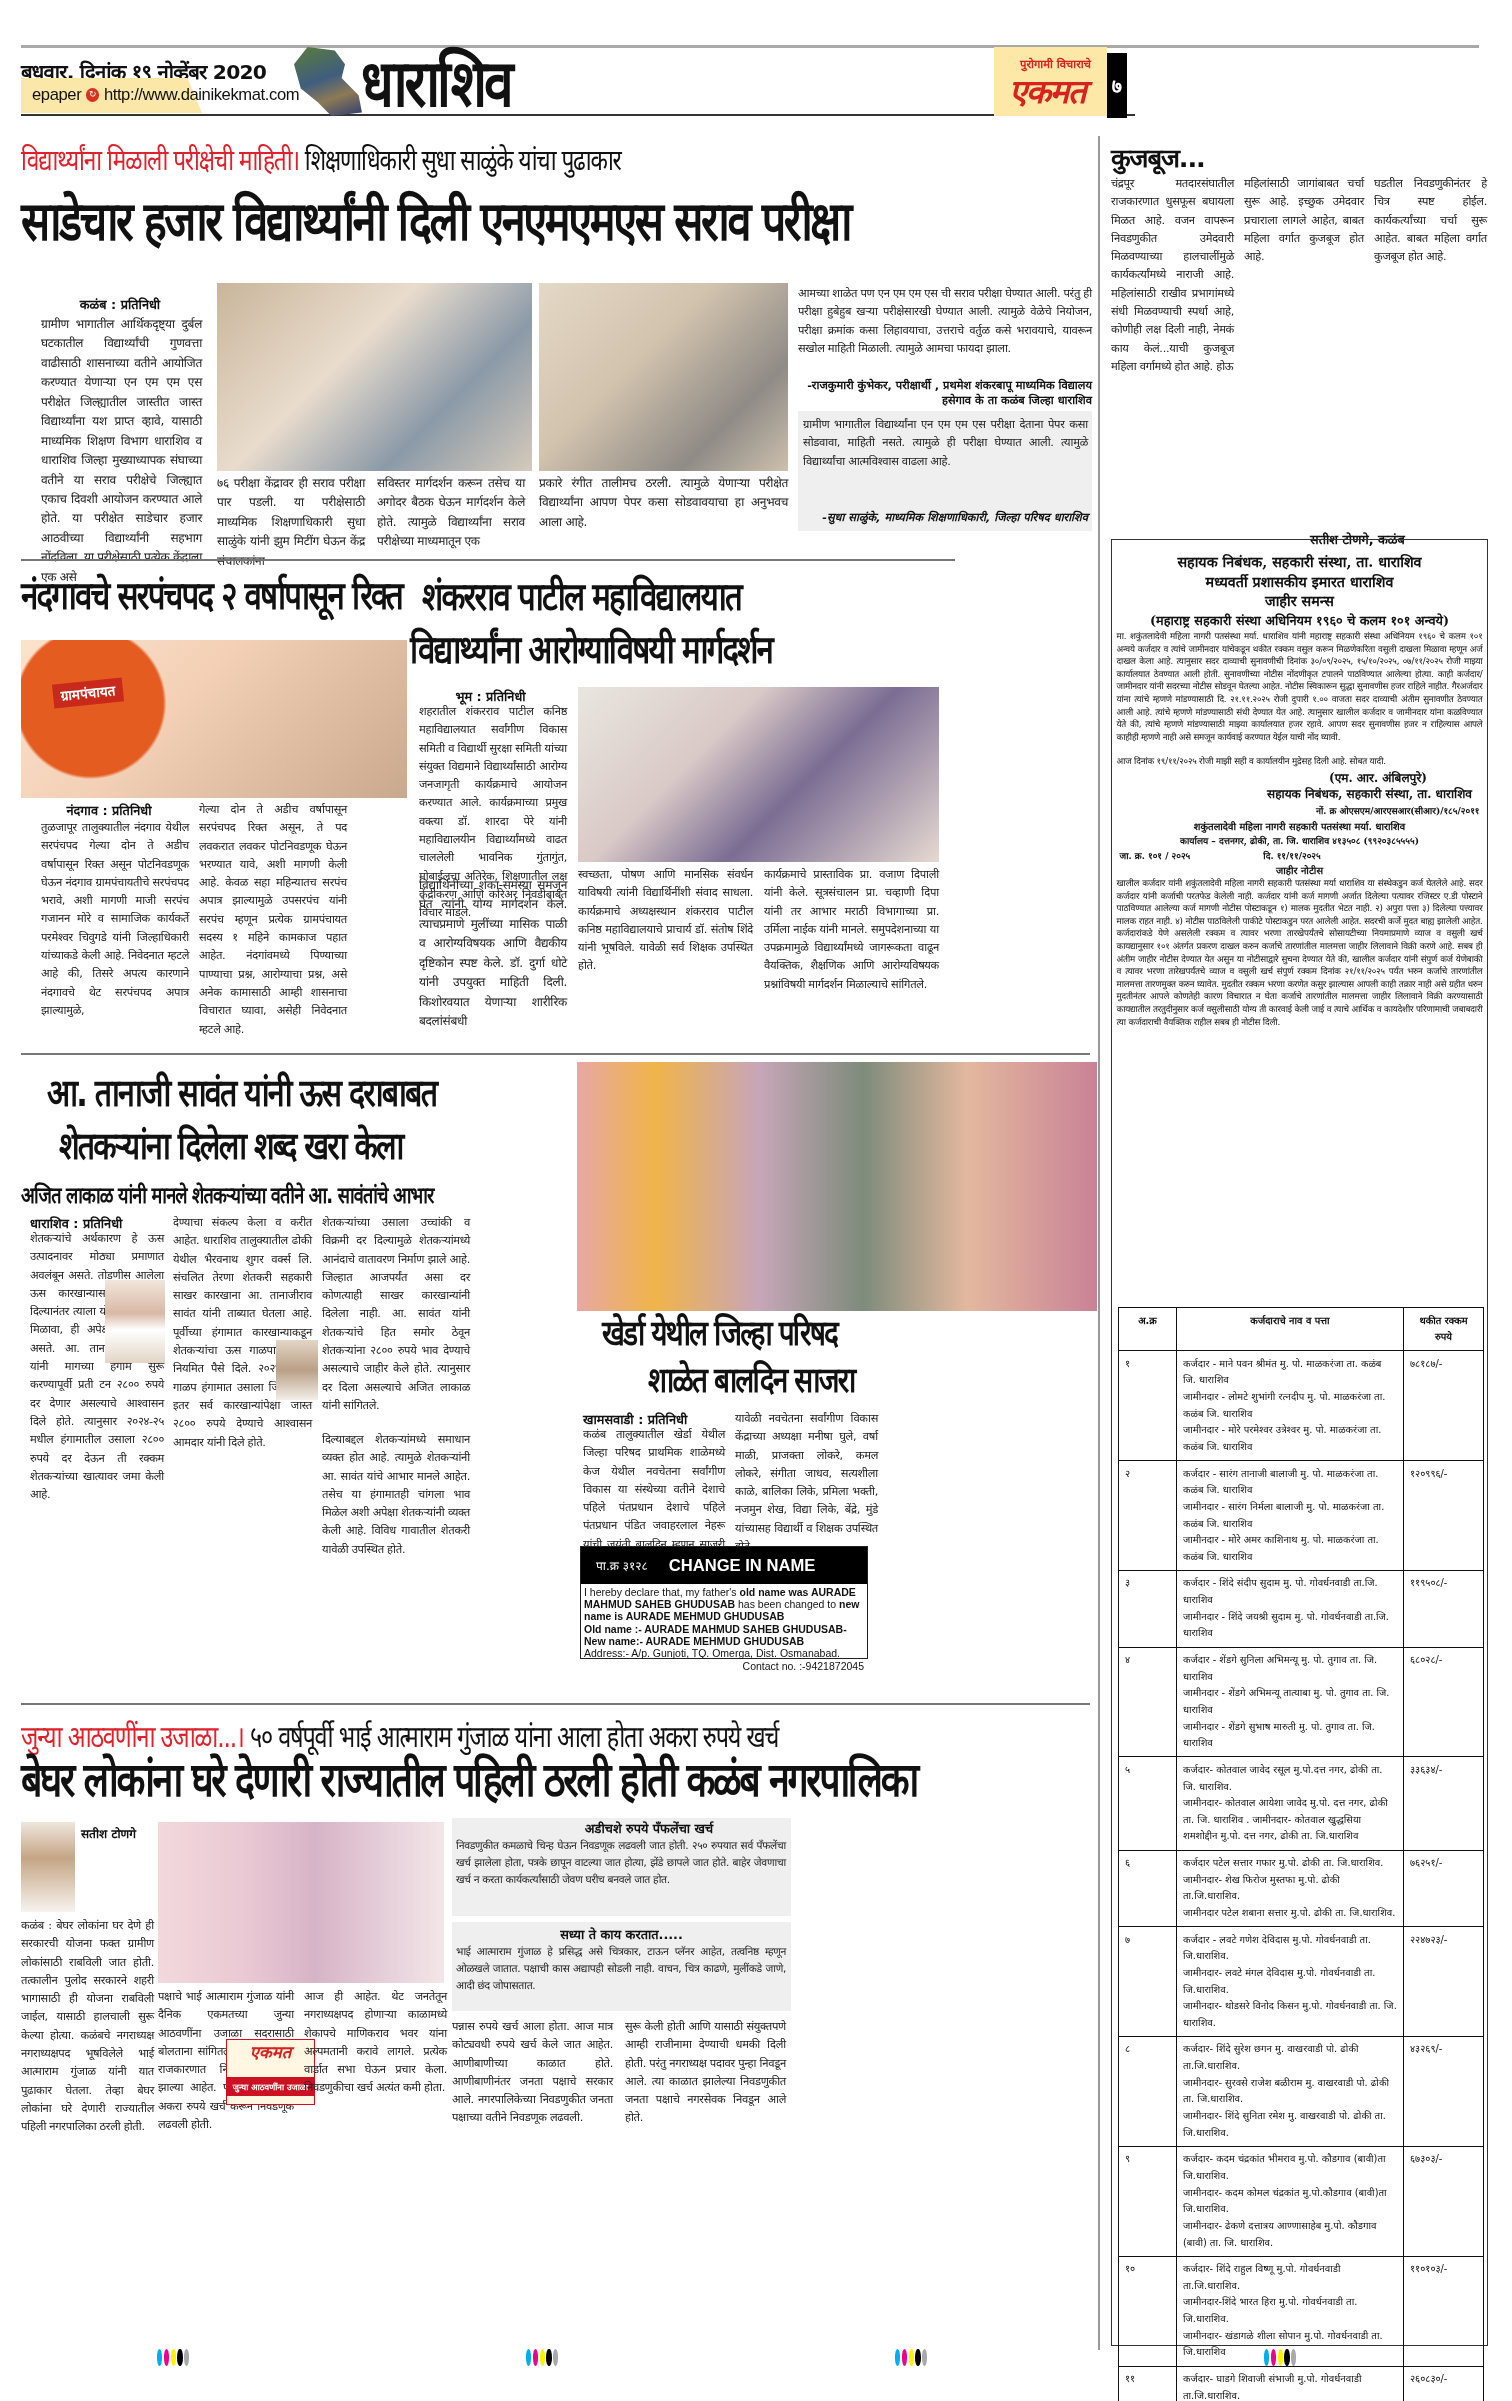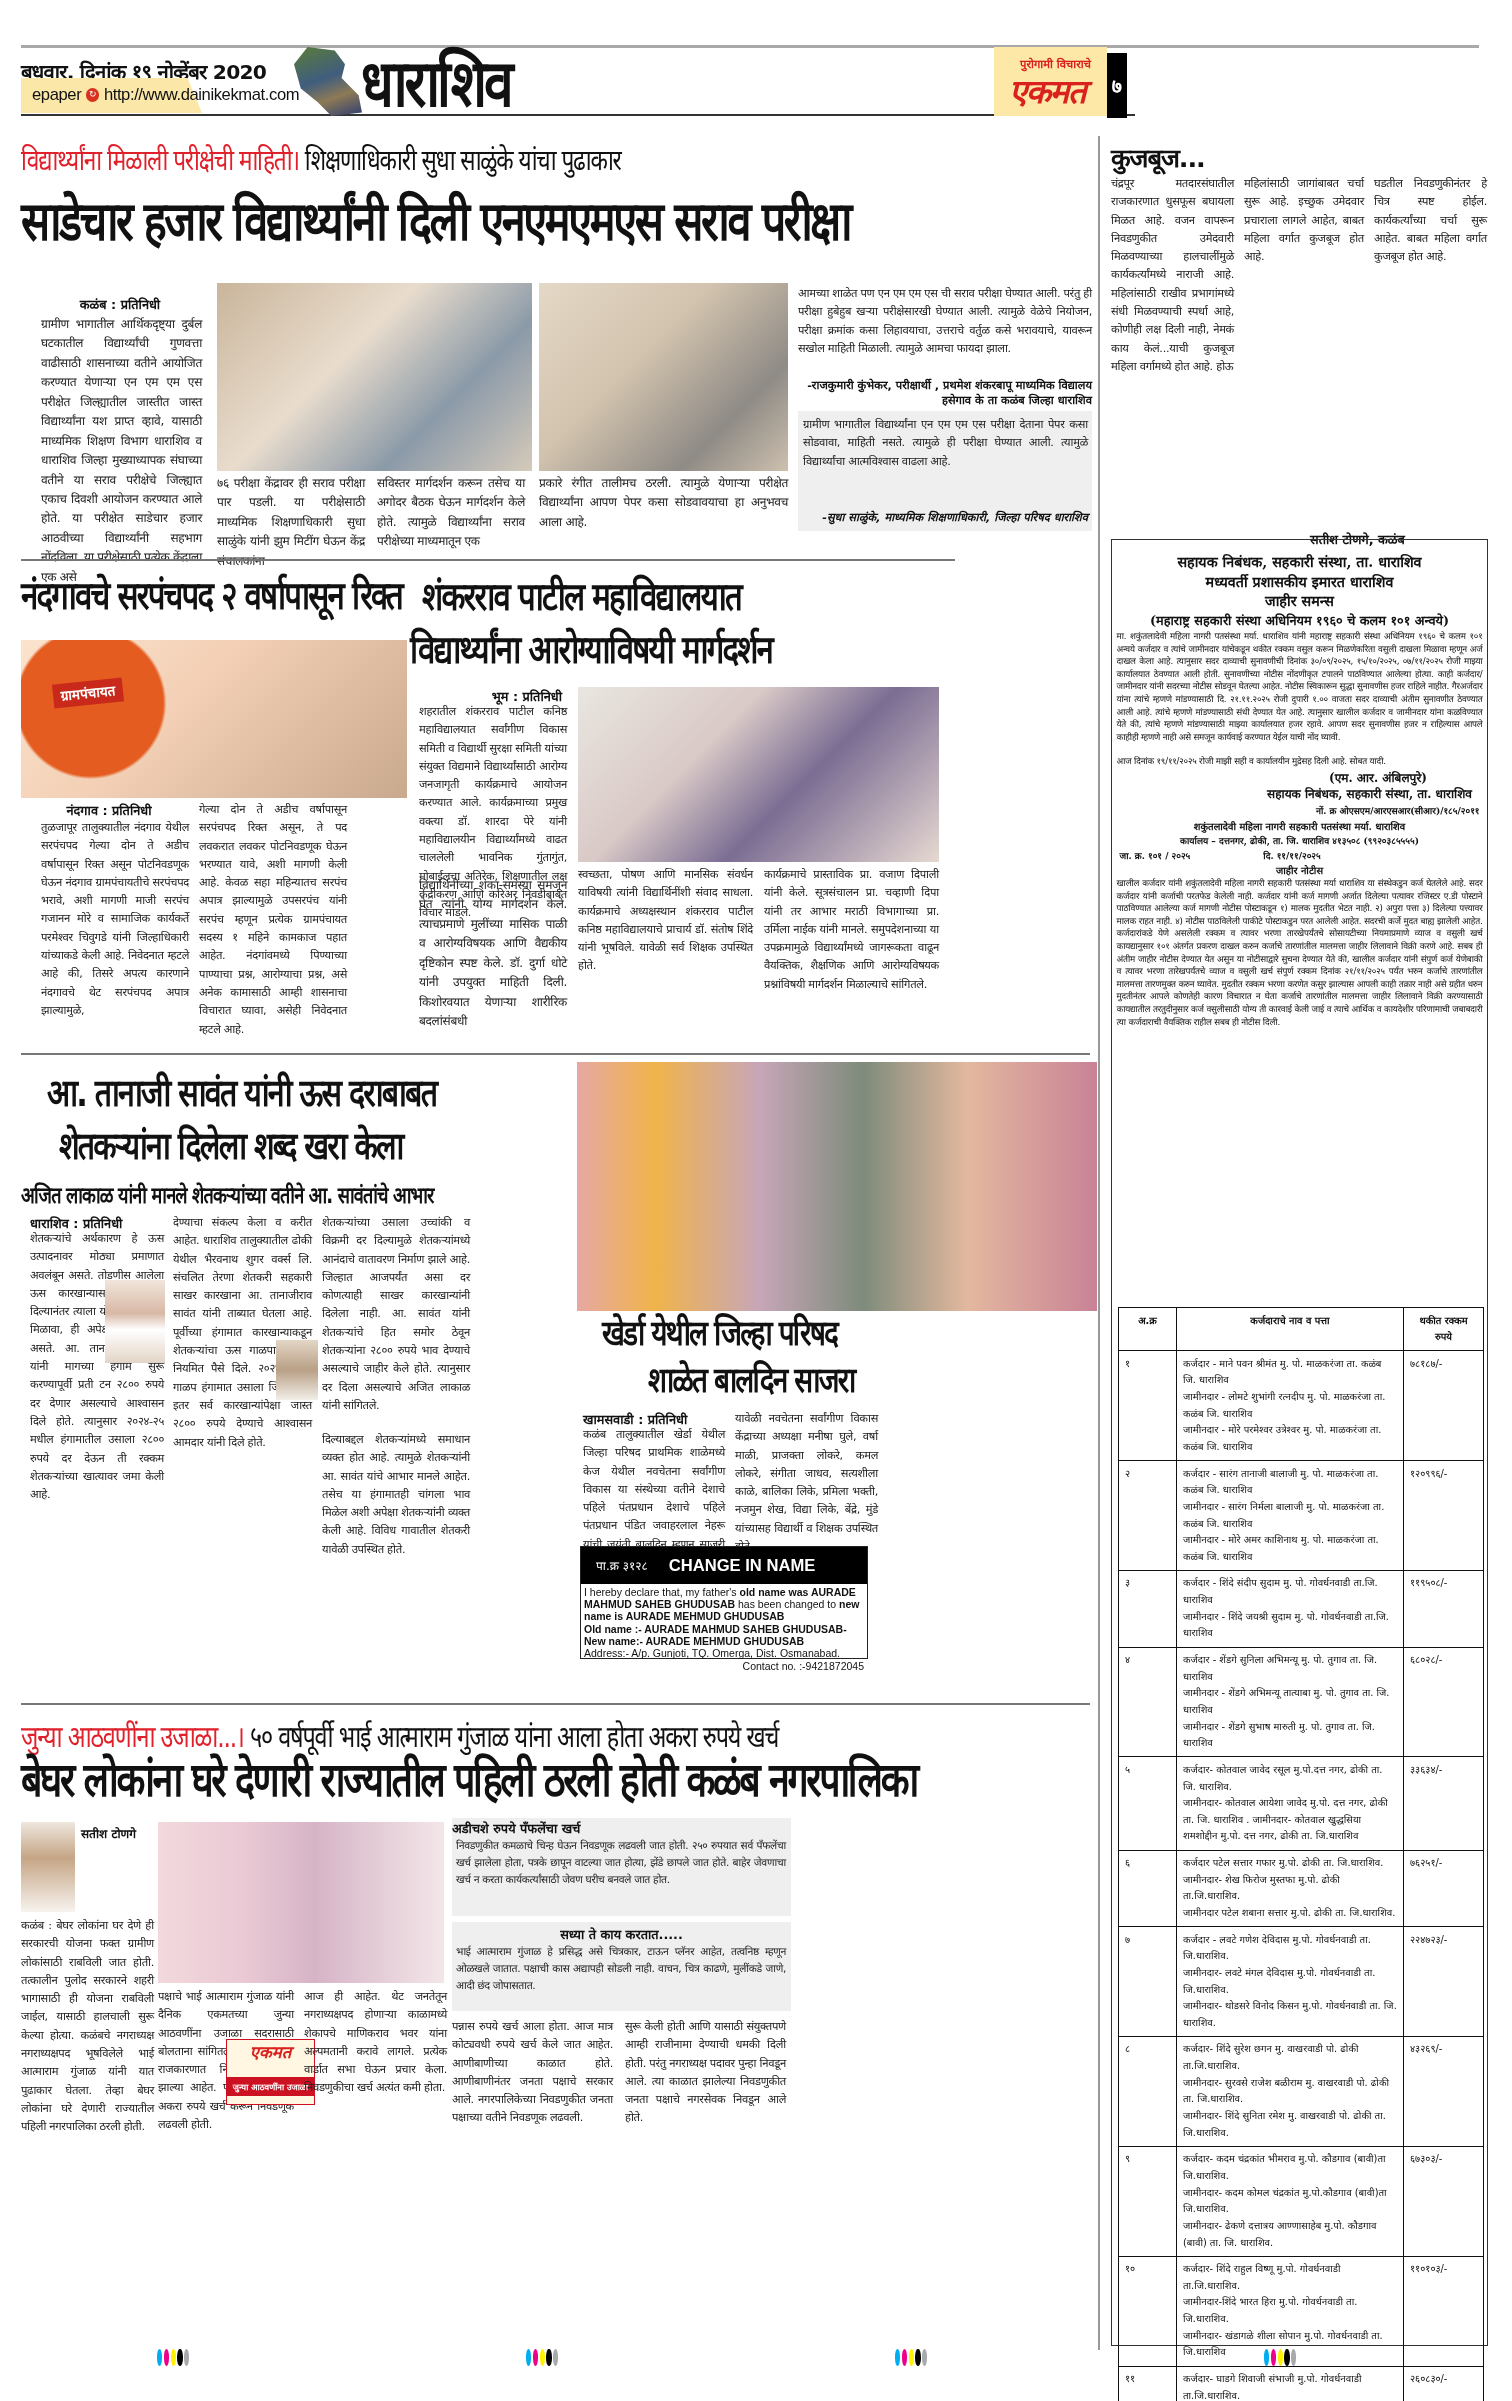--- a/index.html
+++ b/index.html
@@ -106,21 +106,21 @@
 
 <div class="abs h-med" style="left:21px; top:574px;">नंदगावचे सरपंचपद २ वर्षापासून रिक्त</div>
 <div class="abs photo" style="left:21px; top:640px; width:386px; height:158px; background:radial-gradient(circle at 18% 40%,#e45c1f 0 22%,transparent 23%),linear-gradient(135deg,#fbe3cd,#f3d0b6 40%,#c9a98d);"></div>
 <div class="abs" style="left:53px; top:681px; background:#c9291b; color:#fff; font:bold 13.6px 'DejaVu Sans',sans-serif; padding:2.3px 7.5px; transform:rotate(-6deg);">ग्रामपंचायत</div>
 <div class="abs dateline" style="left:41px; top:801px; width:136px;">नंदगाव : प्रतिनिधी</div>
 <div class="abs body" style="left:41px; top:819px; width:148px; font-size:11.3px;">तुळजापूर तालुक्यातील नंदगाव येथील सरपंचपद गेल्या दोन ते अडीच वर्षापासून रिक्त असून पोटनिवडणूक घेऊन नंदगाव ग्रामपंचायतीचे सरपंचपद भरावे, अशी मागणी माजी सरपंच गजानन मोरे व सामाजिक कार्यकर्ते परमेश्वर चिवुगडे यांनी जिल्हाधिकारी यांच्याकडे केली आहे. निवेदनात म्हटले आहे की, तिसरे अपत्य कारणाने नंदगावचे थेट सरपंचपद अपात्र झाल्यामुळे,</div>
 <div class="abs body" style="left:199px; top:801px; width:148px; font-size:11.3px;">गेल्या दोन ते अडीच वर्षापासून सरपंचपद रिक्त असून, ते पद लवकरात लवकर पोटनिवडणूक घेऊन भरण्यात यावे, अशी मागणी केली आहे. केवळ सहा महिन्यातच सरपंच अपात्र झाल्यामुळे उपसरपंच यांनी सरपंच म्हणून प्रत्येक ग्रामपंचायत सदस्य १ महिने कामकाज पहात आहेत. नंदगांवमध्ये पिण्याच्या पाण्याचा प्रश्न, आरोग्याचा प्रश्न, असे अनेक कामासाठी आम्ही शासनाचा विचारात घ्यावा, असेही निवेदनात म्हटले आहे.</div>
 
 <div class="abs h-med" style="left:422px; top:575px;">शंकरराव पाटील महाविद्यालयात</div>
 <div class="abs h-med" style="left:410px; top:628px;">विद्यार्थ्यांना आरोग्याविषयी मार्गदर्शन</div>
-<div class="abs dateline" style="left:419px; top:687px; width:143px;text-align:right;">भूम : प्रतिनिधी</div>
+<div class="abs dateline" style="left:419px; top:687px; width:143px;">भूम : प्रतिनिधी</div>
 <div class="abs body" style="left:419px; top:703px; width:148px; font-size:11.3px;">शहरातील शंकरराव पाटील कनिष्ठ महाविद्यालयात सर्वांगीण विकास समिती व विद्यार्थी सुरक्षा समिती यांच्या संयुक्त विद्यमाने विद्यार्थ्यांसाठी आरोग्य जनजागृती कार्यक्रमाचे आयोजन करण्यात आले. कार्यक्रमाच्या प्रमुख वक्त्या डॉ. शारदा पेरे यांनी महाविद्यालयीन विद्यार्थ्यांमध्ये वाढत चाललेली भावनिक गुंतागुंत, मोबाईलचा अतिरेक, शिक्षणातील लक्ष केंद्रीकरण आणि करिअर निवडीबाबत विचार मांडले.</div>
 <div class="abs body" style="left:419px; top:876px; width:148px; font-size:12px;">विद्यार्थिनींच्या शंका-समस्या समजून घेत त्यांनी योग्य मार्गदर्शन केले. त्याचप्रमाणे मुलींच्या मासिक पाळी व आरोग्यविषयक आणि वैद्यकीय दृष्टिकोन स्पष्ट केले. डॉ. दुर्गा धोटे यांनी उपयुक्त माहिती दिली. किशोरवयात येणाऱ्या शारीरिक बदलांसंबधी</div>
 <div class="abs photo" style="left:578px; top:687px; width:361px; height:175px; background:linear-gradient(135deg,#e9e6e0,#d9c9c7 35%,#7b6d93 60%,#e6d9d1);"></div>
 <div class="abs body" style="left:578px; top:866px; width:175px; font-size:11.3px;">स्वच्छता, पोषण आणि मानसिक संवर्धन याविषयी त्यांनी विद्यार्थिनींशी संवाद साधला. कार्यक्रमाचे अध्यक्षस्थान शंकरराव पाटील कनिष्ठ महाविद्यालयाचे प्राचार्य डॉ. संतोष शिंदे यांनी भूषविले. यावेळी सर्व शिक्षक उपस्थित होते.</div>
 <div class="abs body" style="left:764px; top:866px; width:175px; font-size:11.3px;">कार्यक्रमाचे प्रास्ताविक प्रा. वजाण दिपाली यांनी केले. सूत्रसंचालन प्रा. चव्हाणी दिपा यांनी तर आभार मराठी विभागाच्या प्रा. उर्मिला नाईक यांनी मानले. समुपदेशनाच्या या उपक्रमामुळे विद्यार्थ्यांमध्ये जागरूकता वाढून वैयक्तिक, शैक्षणिक आणि आरोग्यविषयक प्रश्नांविषयी मार्गदर्शन मिळाल्याचे सांगितले.</div>
 
 <div class="abs rule-h" style="left:21px; top:1053px; width:1069px;"></div>
 
 <div class="abs h-med" style="left:47px; top:1072px; font-size:38px;">आ. तानाजी सावंत यांनी ऊस दराबाबत</div>
 <div class="abs h-med" style="left:59px; top:1125px; font-size:38px;">शेतकऱ्यांना दिलेला शब्द खरा केला</div>
@@ -166,21 +166,21 @@
 <div class="abs body" style="left:21px; top:1917px; width:133px; font-size:11.3px;">कळंब : बेघर लोकांना घर देणे ही सरकारची योजना फक्त ग्रामीण लोकांसाठी राबविली जात होती. तत्कालीन पुलोद सरकारने शहरी भागासाठी ही योजना राबविली जाईल, यासाठी हालचाली सुरू केल्या होत्या. कळंबचे नगराध्यक्ष नगराध्यक्षपद भूषविलेले भाई आत्माराम गुंजाळ यांनी यात पुढाकार घेतला. तेव्हा बेघर लोकांना घरे देणारी राज्यातील पहिली नगरपालिका ठरली होती.</div>
 <div class="abs photo" style="left:158px; top:1822px; width:286px; height:161px; background:linear-gradient(90deg,#f2d9dc,#eac9d4 30%,#d6b4c7 55%,#f3e6e8);"></div>
 <div class="abs body" style="left:158px; top:1988px; width:136px; font-size:11.3px;">पक्षाचे भाई आत्माराम गुंजाळ यांनी दैनिक एकमतच्या जुन्या आठवणींना उजाळा सदरासाठी बोलताना सांगितले. त्यावेळी सध्या राजकारणात निवडणुका महाग झाल्या आहेत. परंतु त्या काळात अकरा रुपये खर्च करून निवडणूक लढवली होती.</div>
 <div class="abs" style="left:226px; top:2039px; width:89px; height:66px; border:1.5px solid #c12; background:#fff7e1;">
   <div style="color:#d9211e; font:italic bold 16.6px 'DejaVu Serif',serif; text-align:center;">एकमत</div>
   <div style="margin-top:13.6px; background:#c12; color:#fff; font:bold 8.3px 'DejaVu Sans',sans-serif; text-align:center; padding:4px;">जुन्या आठवणींना उजाळा</div>
 </div>
 <div class="abs body" style="left:304px; top:1988px; width:143px; font-size:11.3px;">आज ही आहेत. थेट जनतेतून नगराध्यक्षपद होणाऱ्या काळामध्ये शेकापचे माणिकराव भवर यांना अल्पमतानी करावे लागले. प्रत्येक वार्डात सभा घेऊन प्रचार केला. निवडणुकीचा खर्च अत्यंत कमी होता.</div>
 
 <div class="abs gray-box" style="left:452px; top:1818px; width:339px; height:98px;"></div>
-<div class="abs" style="left:452px; top:1819px; width:394px; text-align:left; font:bold 12.8px 'DejaVu Sans',sans-serif;">अडीचशे रुपये पँफलेंचा खर्च</div>
+<div class="abs" style="left:452px; top:1819px; width:394px; text-align:center; font:bold 12.8px 'DejaVu Sans',sans-serif;">अडीचशे रुपये पँफलेंचा खर्च</div>
 <div class="abs body" style="left:456px; top:1837px; width:330px; font-size:10.5px;">निवडणुकीत कमळाचे चिन्ह घेऊन निवडणूक लढवली जात होती. २५० रुपयात सर्व पँफलेंचा खर्च झालेला होता, पत्रके छापून वाटल्या जात होत्या, झेंडे छापले जात होते. बाहेर जेवणाचा खर्च न करता कार्यकर्त्यांसाठी जेवण घरीच बनवले जात होत.</div>
 <div class="abs gray-box" style="left:452px; top:1922px; width:339px; height:89px;"></div>
 <div class="abs" style="left:452px; top:1925px; width:339px; text-align:center; font:bold 12.8px 'DejaVu Sans',sans-serif;">सध्या ते काय करतात.....</div>
 <div class="abs body" style="left:456px; top:1943px; width:330px; font-size:10.5px;">भाई आत्माराम गुंजाळ हे प्रसिद्ध असे चित्रकार, टाऊन प्लॅनर आहेत, तत्वनिष्ठ म्हणून ओळखले जातात. पक्षाची कास अद्यापही सोडली नाही. वाचन, चित्र काढणे, मुलींकडे जाणे, आदी छंद जोपासतात.</div>
 <div class="abs body" style="left:452px; top:2018px; width:161px; font-size:11.3px;">पन्नास रुपये खर्च आला होता. आज मात्र कोट्यवधी रुपये खर्च केले जात आहेत. आणीबाणीच्या काळात होते. आणीबाणीनंतर जनता पक्षाचे सरकार आले. नगरपालिकेच्या निवडणुकीत जनता पक्षाच्या वतीने निवडणूक लढवली.</div>
 <div class="abs body" style="left:625px; top:2018px; width:161px; font-size:11.3px;">सुरू केली होती आणि यासाठी संयुक्तपणे आम्ही राजीनामा देण्याची धमकी दिली होती. परंतु नगराध्यक्ष पदावर पुन्हा निवडून आले. त्या काळात झालेल्या निवडणुकीत जनता पक्षाचे नगरसेवक निवडून आले होते.</div>
 
 <div class="abs notice">
   <div class="n-head" style="top:12px;">सहायक निबंधक, सहकारी संस्था, ता. धाराशिव</div>
   <div class="n-head" style="top:32px;">मध्यवर्ती प्रशासकीय इमारत धाराशिव</div>

